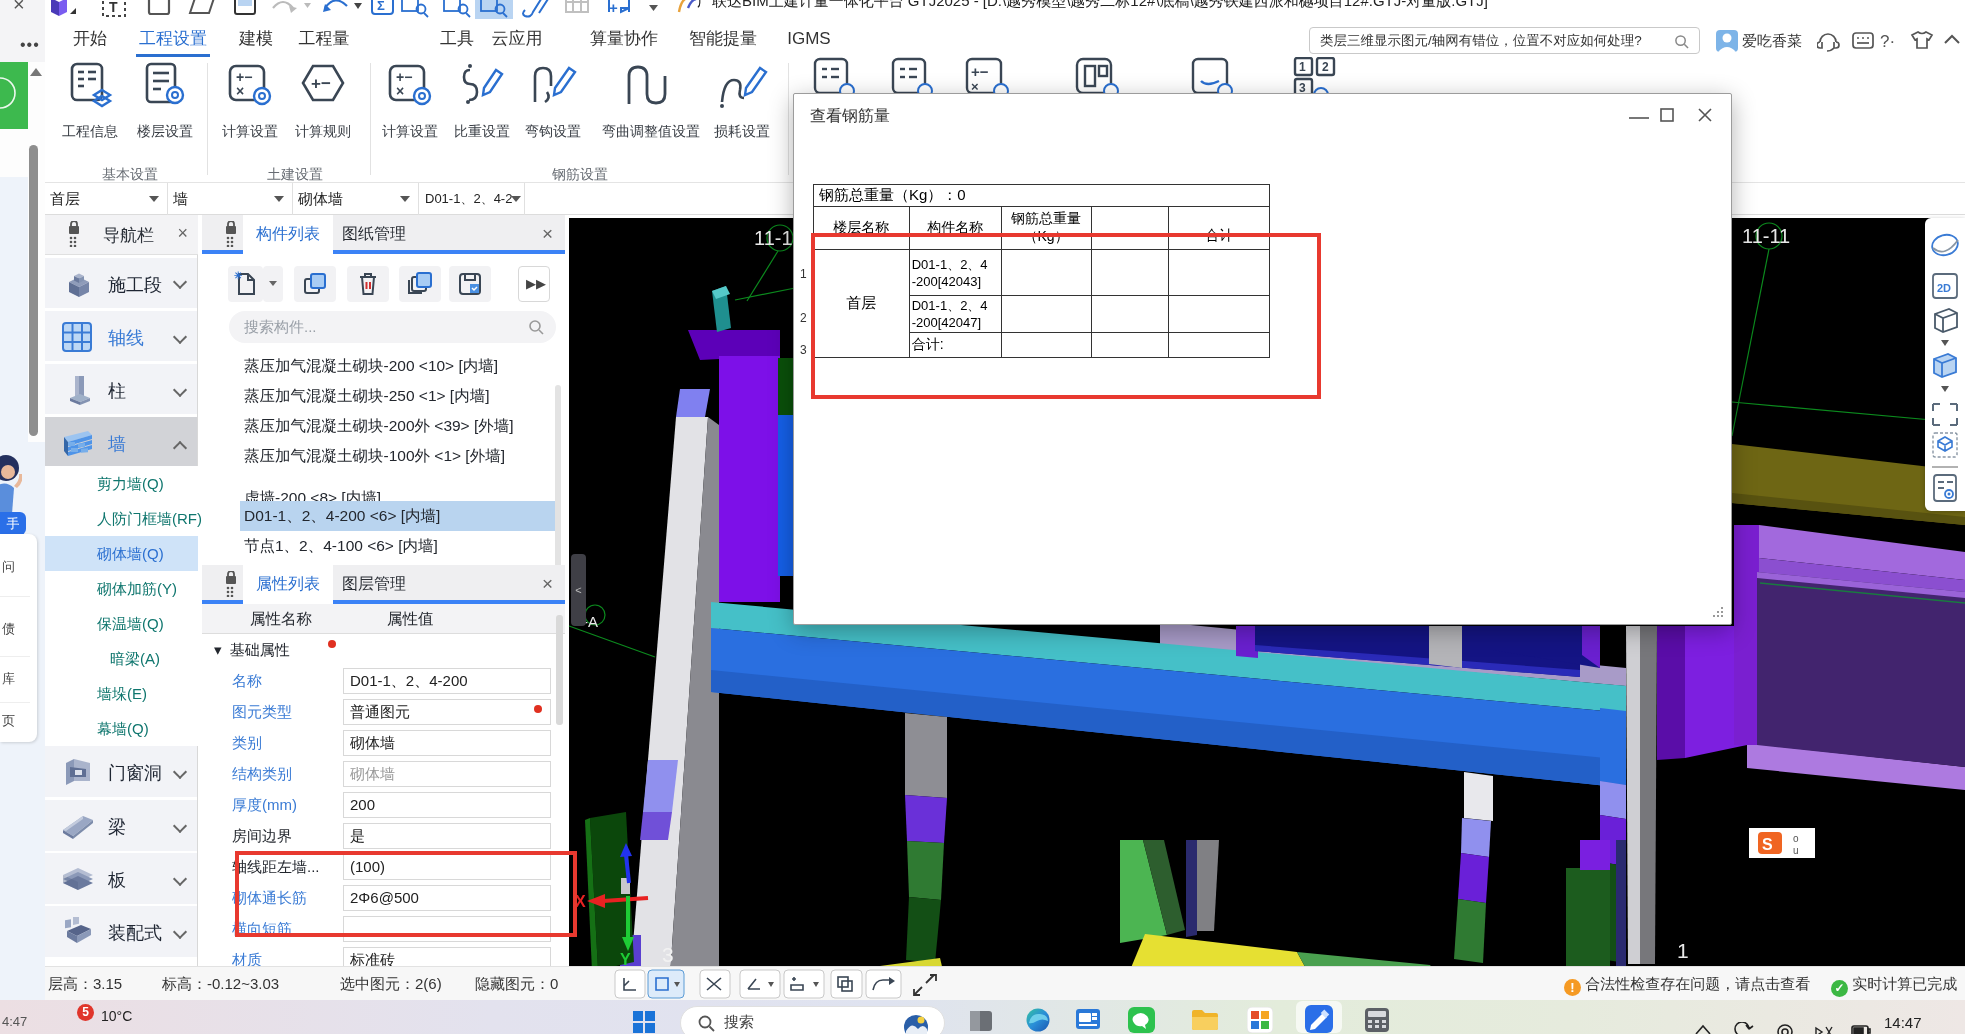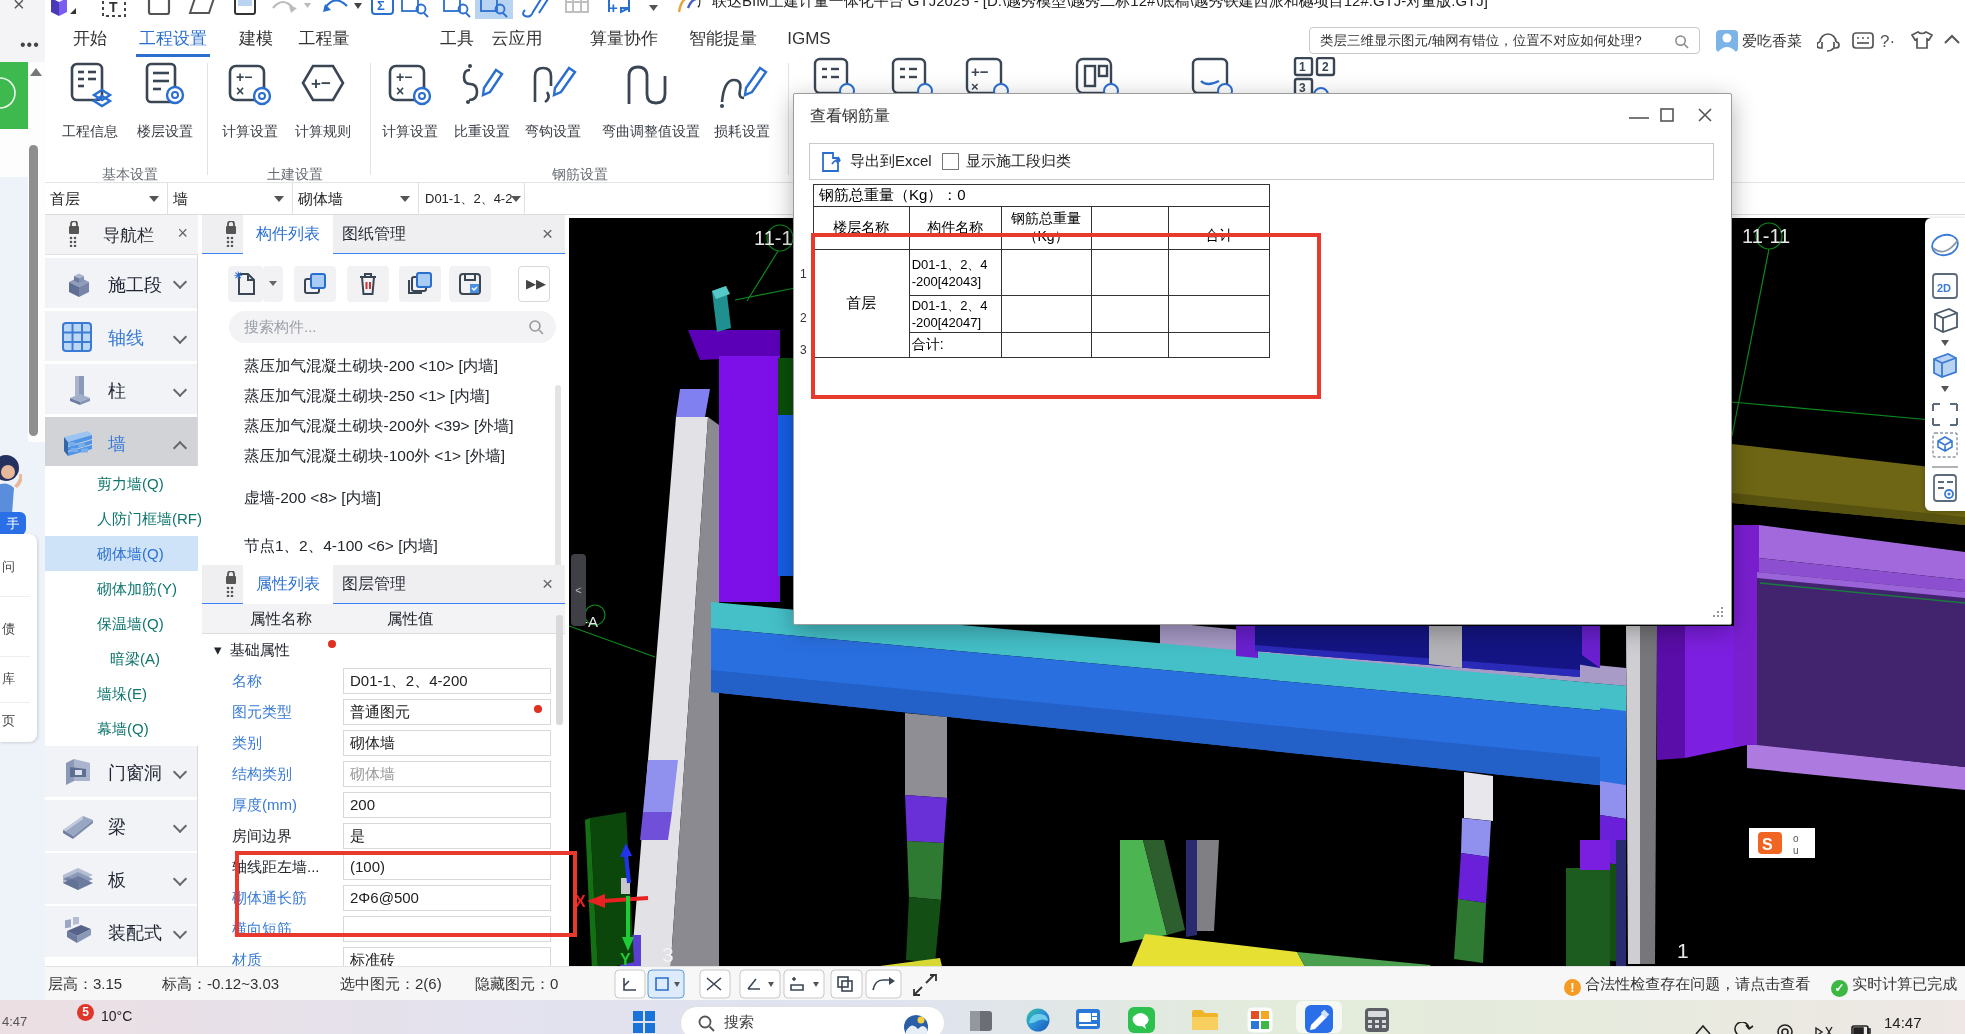--- a/index.html
+++ b/index.html
@@ -50,21 +50,21 @@
 #nav .grp .t { position:absolute; left:63px; top:15px; font-size:18px; color:#1f2633; }
 #nav .grp.sel { background:#d2d3d7; }
 #nav .grp.blue .t { color:#3a7bd5; }
 #nav .chev { position:absolute; right:12px; top:21px; width:10px; height:10px; border-right:2px solid #666; border-bottom:2px solid #666; transform:rotate(45deg); }
 #nav .chev.up { transform:rotate(-135deg); top:26px; }
 #nav .sub { position:absolute; left:0; width:153px; height:35px; font-size:15px; color:#0f766e; line-height:35px; padding-left:52px; background:#fff; white-space:nowrap; }
 #nav .sub.hl { background:#cfe3f8; color:#2a6fd0; }
 
 
 #mid { position:absolute; left:157px; top:215px; width:363px; height:751px; background:#fff; }
-.phead { position:absolute; left:0; width:363px; height:39px; background:#efeff1; border-bottom:1px solid #3b82f6; }
+.phead { position:absolute; left:0; width:363px; height:39px; background:#efeff1; border-bottom:4px solid #3b82f6; }
 .phead .tab1 { position:absolute; left:41px; top:0; height:39px; width:90px; background:#fff; color:#2a6fd0; font-size:16px; text-align:center; line-height:38px; }
 .phead .tab2 { position:absolute; left:140px; top:0; height:39px; font-size:16px; color:#2b2f36; line-height:38px; }
 .phead .x { position:absolute; right:12px; top:8px; color:#666; font-size:19px; }
 .lockic { position:absolute; left:22px; top:6px; width:14px; height:26px; }
 
 
 .tbtn { position:absolute; top:51px; width:36px; height:36px; background:#f2f2f4; border-radius:4px; }
 #search { position:absolute; left:27px; top:96px; width:327px; height:32px; background:#f3f3f5; border-radius:16px; color:#9aa0a8; font-size:15px; line-height:31px; padding-left:15px; }
 .litem { position:absolute; left:42px; width:320px; height:30px; font-size:15.5px; color:#23272e; line-height:30px; white-space:nowrap; }
 .litem.sel { background:#b9d4ef; }
@@ -504,20 +504,21 @@
         </div>
       <div id="search">搜索构件...<svg style="position:absolute;right:12px;top:8px" width="16" height="16" viewBox="0 0 16 16">
             <circle cx="7" cy="7" r="5" fill="none" stroke="#999" stroke-width="1.6"></circle>
             <line x1="11" y1="11" x2="15" y2="15" stroke="#999" stroke-width="1.6"></line>
           </svg></div>
       <div class="litem" style="top:136px;">蒸压加气混凝土砌块-200 &lt;10&gt; [内墙]</div>
       <div class="litem" style="top:166px;">蒸压加气混凝土砌块-250 &lt;1&gt; [内墙]</div>
       <div class="litem" style="top:196px;">蒸压加气混凝土砌块-200外 &lt;39&gt; [外墙]</div>
       <div class="litem" style="top:226px;">蒸压加气混凝土砌块-100外 &lt;1&gt; [外墙]</div>
       <div class="litem" style="top:268px;">虚墙-200 &lt;8&gt; [内墙]</div>
+      <div class="litem sel" style="top:286px;left:38px;width:318px;padding-left:4px;">D01-1、2、4-200 &lt;6&gt; [内墙]</div>
       <div class="litem" style="top:316px;">节点1、2、4-100 &lt;6&gt; [内墙]</div>
       <div style="position:absolute;right:4px;top:170px;width:6px;height:190px;background:#e3e3e3;border-radius:3px;"></div>
     </div>
     <div id="props">
       <div class="phead" style="top:0;">
         <svg class="lockic" viewBox="0 0 14 26">
             <rect x="2" y="5" width="10" height="8" rx="1" fill="#555"></rect>
             <path d="M4 5 v-2 a3 3 0 0 1 6 0 v2" fill="none" stroke="#555" stroke-width="1.8"></path>
             <g fill="#555">
               <circle cx="4" cy="17" r="1.3"></circle>
@@ -884,29 +885,20 @@
       <div style="position:absolute;left:2px;top:178px;font-size:13px;color:#444;">页</div>
     </div>
   </div>
   <div id="dlg" class="abs">
     <div class="ttl">查看钢筋量</div>
     <svg style="position:absolute;left:830px;top:14px" width="110" height="16" fill="none" stroke="#555" stroke-width="1.6">
       <line x1="5" y1="10" x2="25" y2="10"></line>
       <rect x="37" y="1" width="12" height="12"></rect>
       <path d="M75 1 l12 12 M87 1 l-12 12"></path>
     </svg>
-    <div class="tools">
-      <svg style="position:absolute;left:10px;top:7px" width="24" height="22" viewBox="0 0 24 22">
-          <path d="M3 2 h10 v5 h5 v13 h-15 Z" fill="none" stroke="#2a6fd0" stroke-width="1.8"></path>
-          <path d="M12 13 q4 -6 8 -3 l-2 -4 m2 4 l-4 1" fill="none" stroke="#2a6fd0" stroke-width="1.8"></path>
-        </svg>
-      <span style="position:absolute;left:40px;top:8px;font-size:15px;color:#222;">导出到Excel</span>
-      <span style="position:absolute;left:132px;top:9px;width:17px;height:17px;border:1.5px solid #777;background:#fff;"></span>
-      <span style="position:absolute;left:156px;top:8px;font-size:15px;color:#222;">显示施工段归类</span>
-    </div>
     <div style="position:absolute;left:6px;top:173px;font-size:12px;color:#333;">1</div>
     <div style="position:absolute;left:6px;top:217px;font-size:12px;color:#333;">2</div>
     <div style="position:absolute;left:6px;top:249px;font-size:12px;color:#333;">3</div>
     <table style="left:19px;top:90px;width:457px;" cellspacing="0">
       <tbody>
           <tr>
             <td colspan="5" style="height:22px;padding-left:5px;font-size:15px;">钢筋总重量（Kg）：0</td>
           </tr>
       <tr>
         <td style="width:96px;height:43px;text-align:center;font-size:14px;">楼层名称</td>

